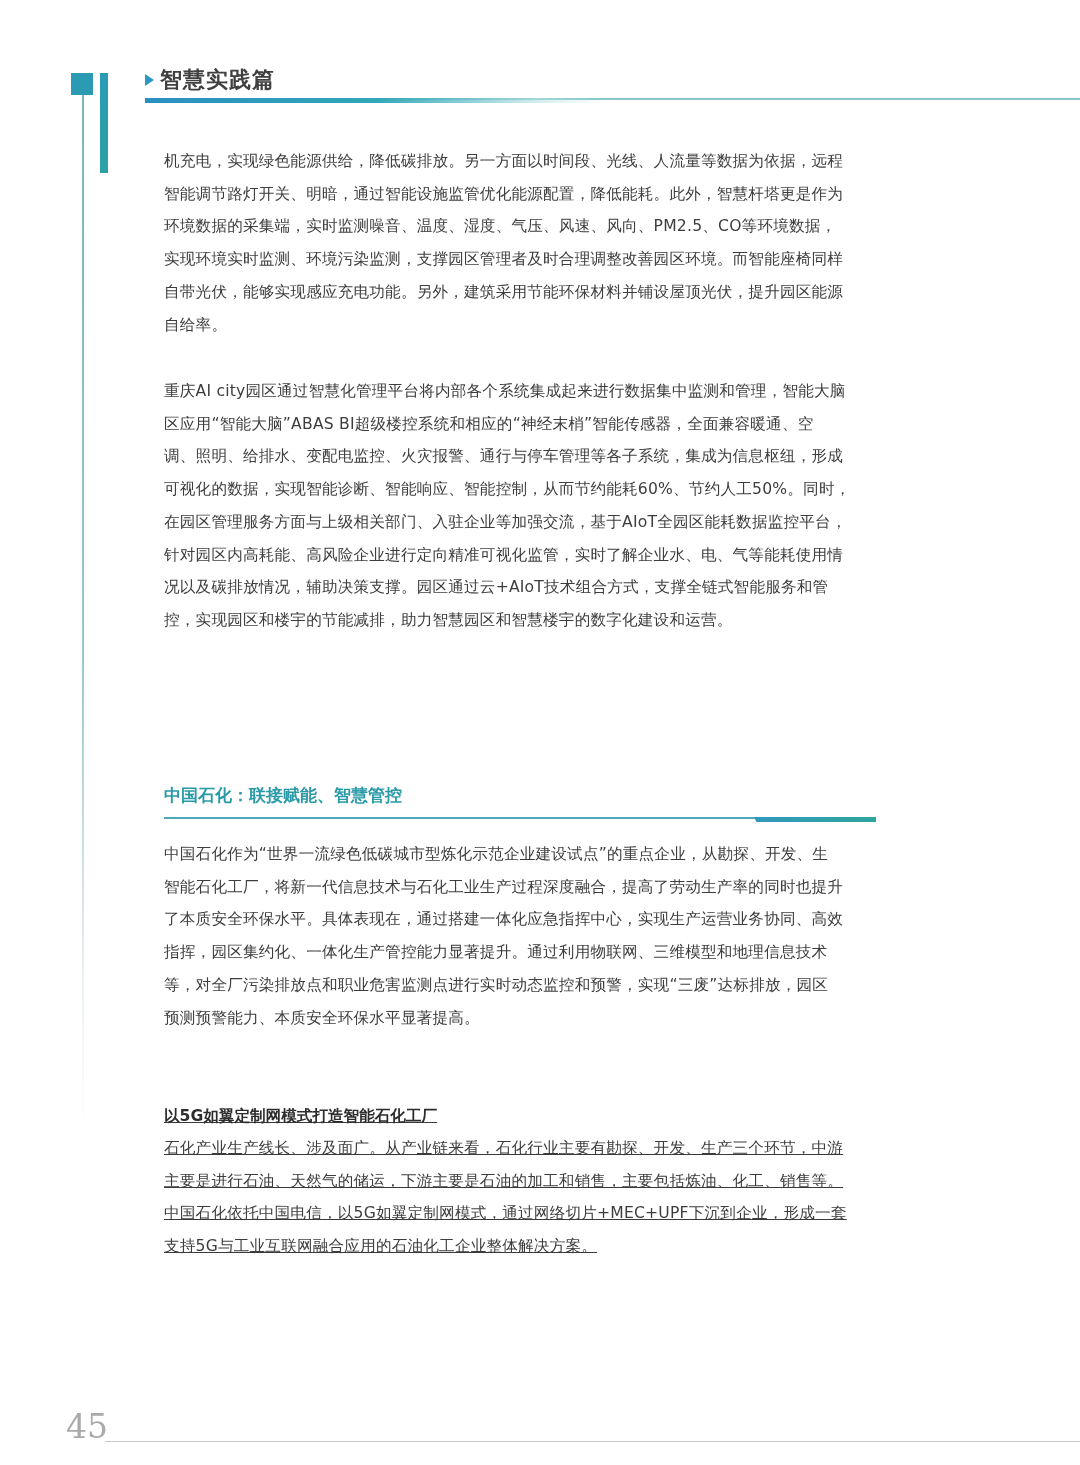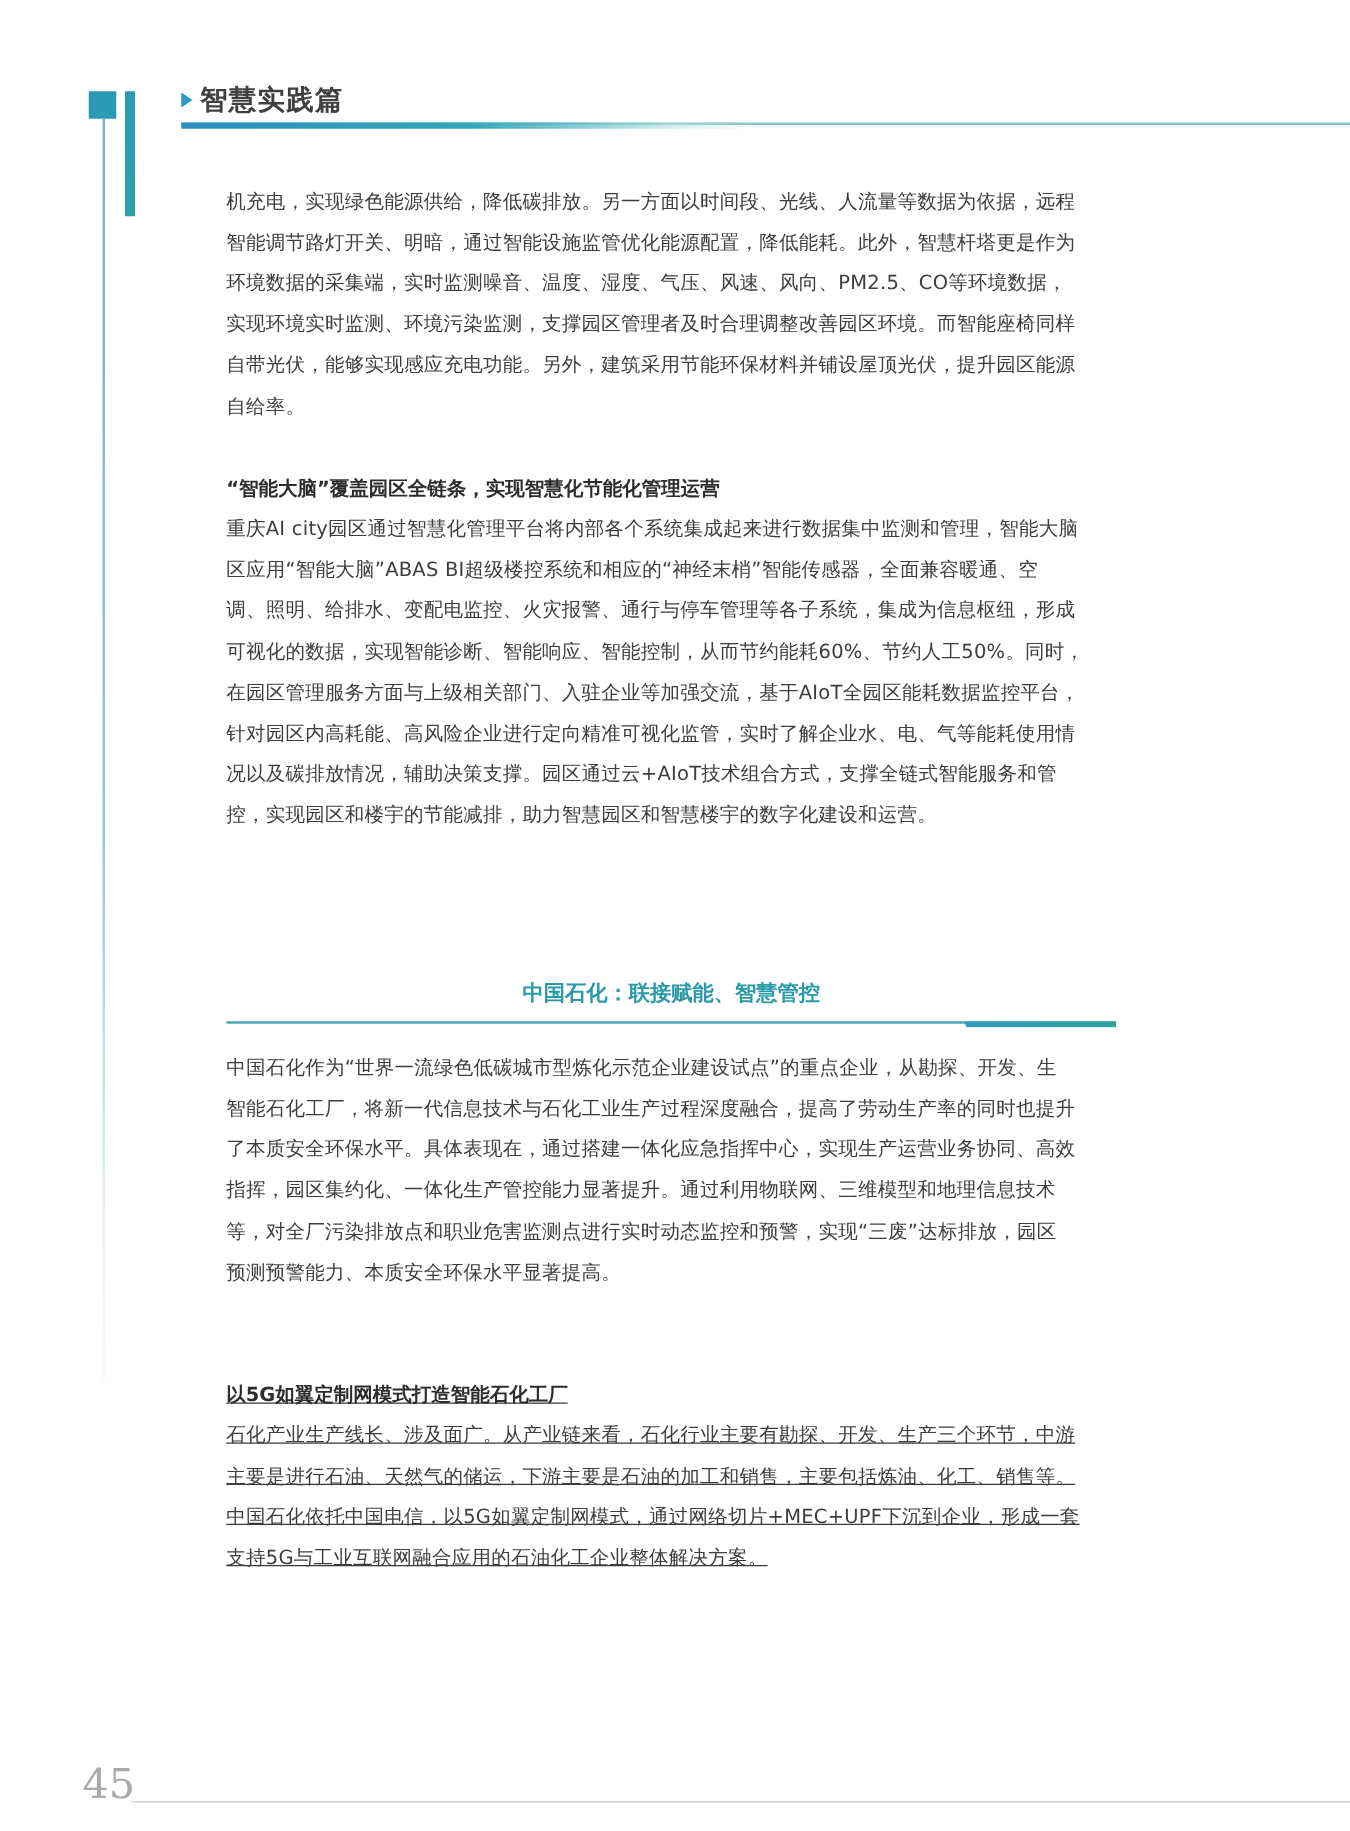--- a/index.html
+++ b/index.html
@@ -14,21 +14,21 @@
     background: linear-gradient(to bottom, #2a9bb6, #2aa2a4); }
   .header { position: absolute; left: 145px; top: 64px; height: 32px; display: flex; align-items: center; }
   .header-arrow { width: 0; height: 0; border-top: 6px solid transparent; border-bottom: 6px solid transparent;
     border-left: 9px solid #2a9bc0; margin-right: 6px; }
   .header-title { font-size: 22px; font-weight: bold; color: #404040; letter-spacing: 1px; }
   .header-rule { position: absolute; left: 145px; top: 98px; width: 935px; height: 5px; }
   .header-rule .thick { position: absolute; left: 0; top: 0; width: 460px; height: 5px;
     background: linear-gradient(to right, #2a8fc0 0%, #32a6b8 50%, rgba(180,225,225,0.6) 85%, rgba(255,255,255,0) 100%); }
   .header-rule .thin { position: absolute; left: 0; top: 0; width: 935px; height: 2px; background: #86c7c9; }
 
-  .content { position: absolute; left: 181px; width: 712px; }
+  .content { position: absolute; left: 164px; width: 712px; }
   .para { font-size: 15.6px; line-height: 32.7px; color: #3d3d3d; margin: 0; text-align: justify; letter-spacing: 0.2px; }
   .subhead { font-size: 15.6px; font-weight: bold; color: #2d2d2d; line-height: 32px; margin: 0; }
   .section-title { font-size: 17px; font-weight: bold; color: #2a9aa8; line-height: 28px; margin: 0; }
   .section-rule { position: relative; width: 712px; height: 6px; margin-top: 8px; }
   .section-rule .thin { position: absolute; left: 0; top: 0; width: 712px; height: 2px; background: #4fa8b9; }
   .section-rule .thick { position: absolute; right: 0; top: 0; width: 122px; height: 5px;
     background: linear-gradient(to right, #3298bd, #2ea59c); clip-path: polygon(0 0, 100% 0, 100% 100%, 2% 100%); }
 
   .footer-num { position: absolute; left: 66px; top: 1407px; font-family: "DejaVu Serif", "Liberation Serif", serif;
     font-size: 33px; color: #aaaaaa; line-height: 40px; }
@@ -53,32 +53,31 @@
 <div class="content" style="top:145px;">
   <p class="para">机充电，实现绿色能源供给，降低碳排放。另一方面以时间段、光线、人流量等数据为依据，远程</p>
   <p class="para">智能调节路灯开关、明暗，通过智能设施监管优化能源配置，降低能耗。此外，智慧杆塔更是作为</p>
   <p class="para">环境数据的采集端，实时监测噪音、温度、湿度、气压、风速、风向、PM2.5、CO等环境数据，</p>
   <p class="para">实现环境实时监测、环境污染监测，支撑园区管理者及时合理调整改善园区环境。而智能座椅同样</p>
   <p class="para">自带光伏，能够实现感应充电功能。另外，建筑采用节能环保材料并铺设屋顶光伏，提升园区能源</p>
   <p class="para">自给率。</p>
 </div>
 
 <div class="content" style="top:375px;">
-  <p class="subhead">“智能大脑”覆盖园区全链条，实现智慧化节能化管理运营</p>
   <p class="para">重庆AI city园区通过智慧化管理平台将内部各个系统集成起来进行数据集中监测和管理，智能大脑</p>
   <p class="para">区应用“智能大脑”ABAS BI超级楼控系统和相应的“神经末梢”智能传感器，全面兼容暖通、空</p>
   <p class="para">调、照明、给排水、变配电监控、火灾报警、通行与停车管理等各子系统，集成为信息枢纽，形成</p>
   <p class="para">可视化的数据，实现智能诊断、智能响应、智能控制，从而节约能耗60%、节约人工50%。同时，</p>
   <p class="para">在园区管理服务方面与上级相关部门、入驻企业等加强交流，基于AIoT全园区能耗数据监控平台，</p>
   <p class="para">针对园区内高耗能、高风险企业进行定向精准可视化监管，实时了解企业水、电、气等能耗使用情</p>
   <p class="para">况以及碳排放情况，辅助决策支撑。园区通过云+AIoT技术组合方式，支撑全链式智能服务和管</p>
   <p class="para">控，实现园区和楼宇的节能减排，助力智慧园区和智慧楼宇的数字化建设和运营。</p>
 </div>
 
-<div class="content" style="top:781px;text-align:center;">
+<div class="content" style="top:781px;">
   <p class="section-title">中国石化：联接赋能、智慧管控</p>
   <div class="section-rule">
     <div class="thin"></div>
     <div class="thick"></div>
   </div>
 </div>
 
 <div class="content" style="top:838px;">
   <p class="para">中国石化作为“世界一流绿色低碳城市型炼化示范企业建设试点”的重点企业，从勘探、开发、生</p>
   <p class="para">智能石化工厂，将新一代信息技术与石化工业生产过程深度融合，提高了劳动生产率的同时也提升</p>

